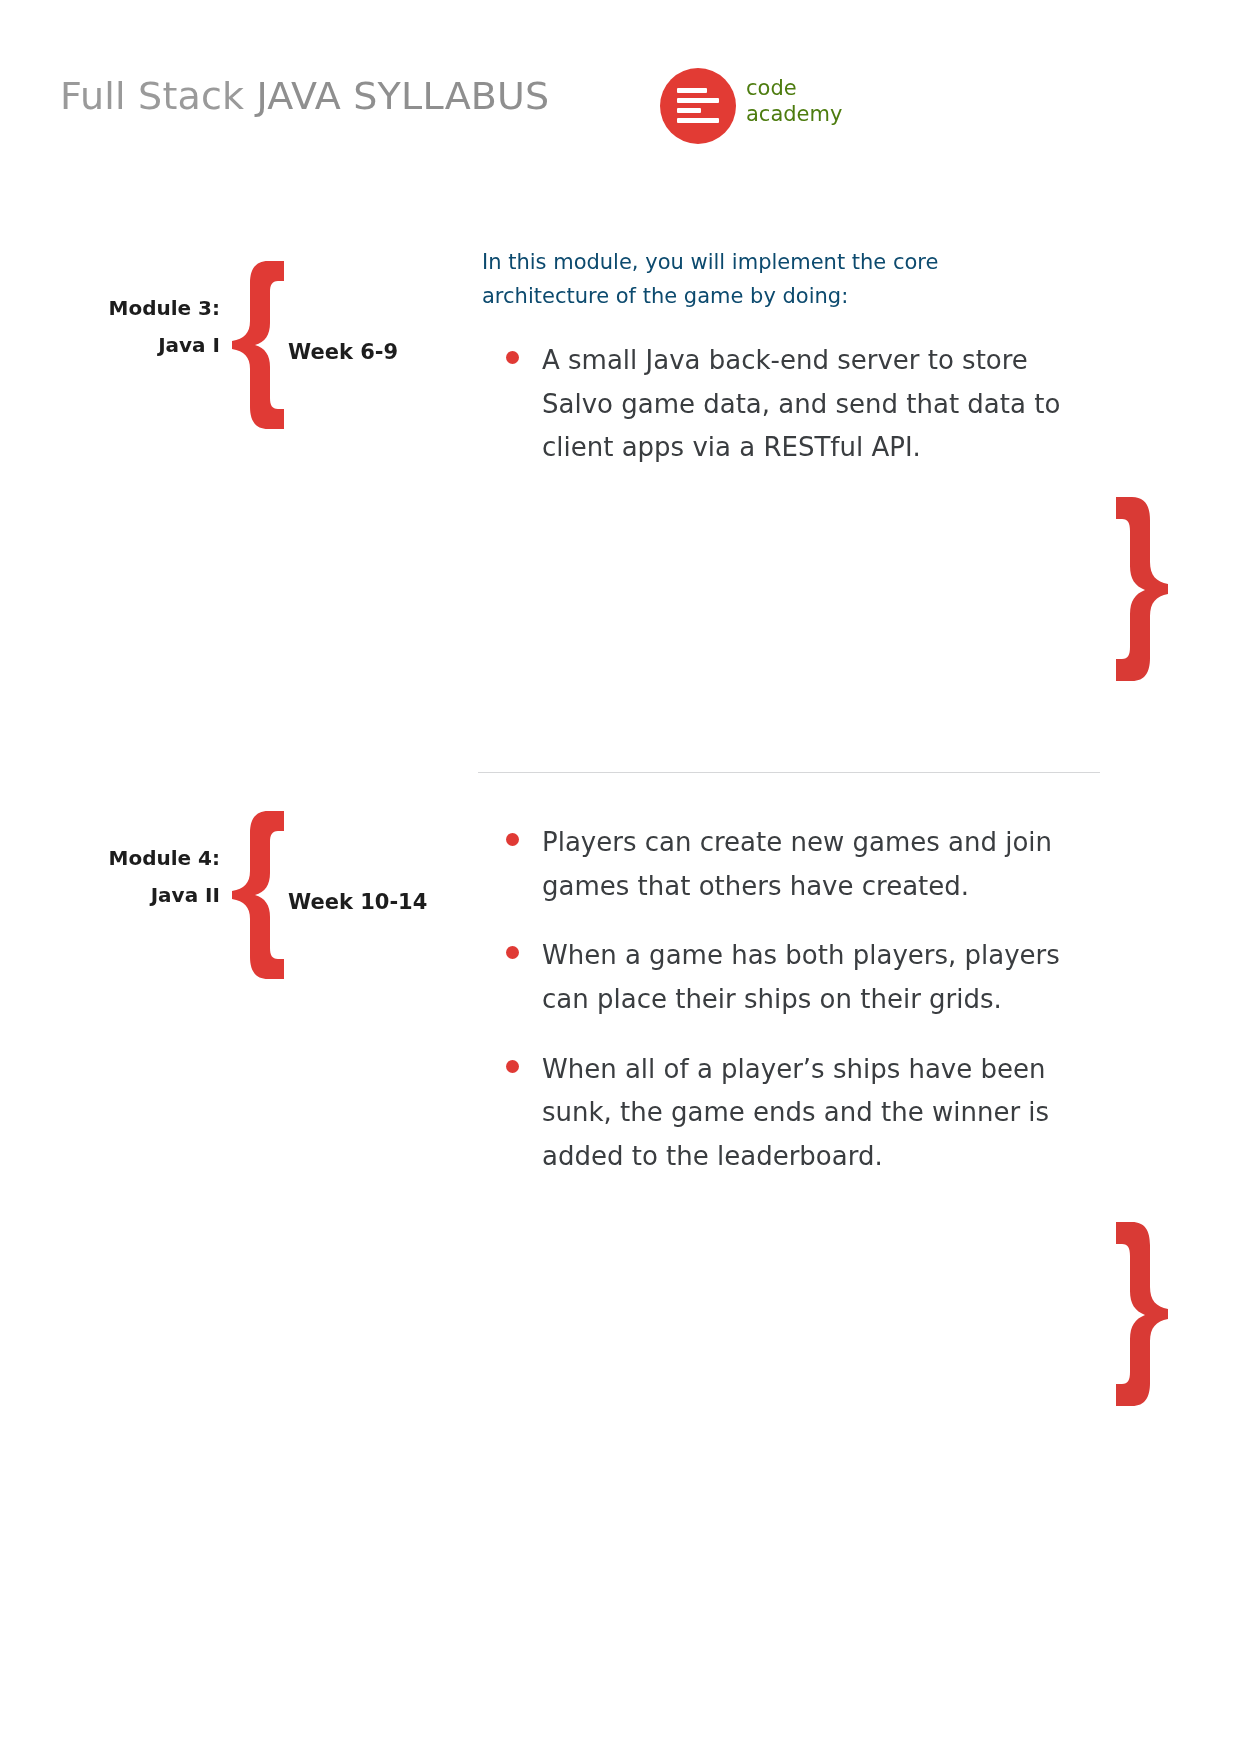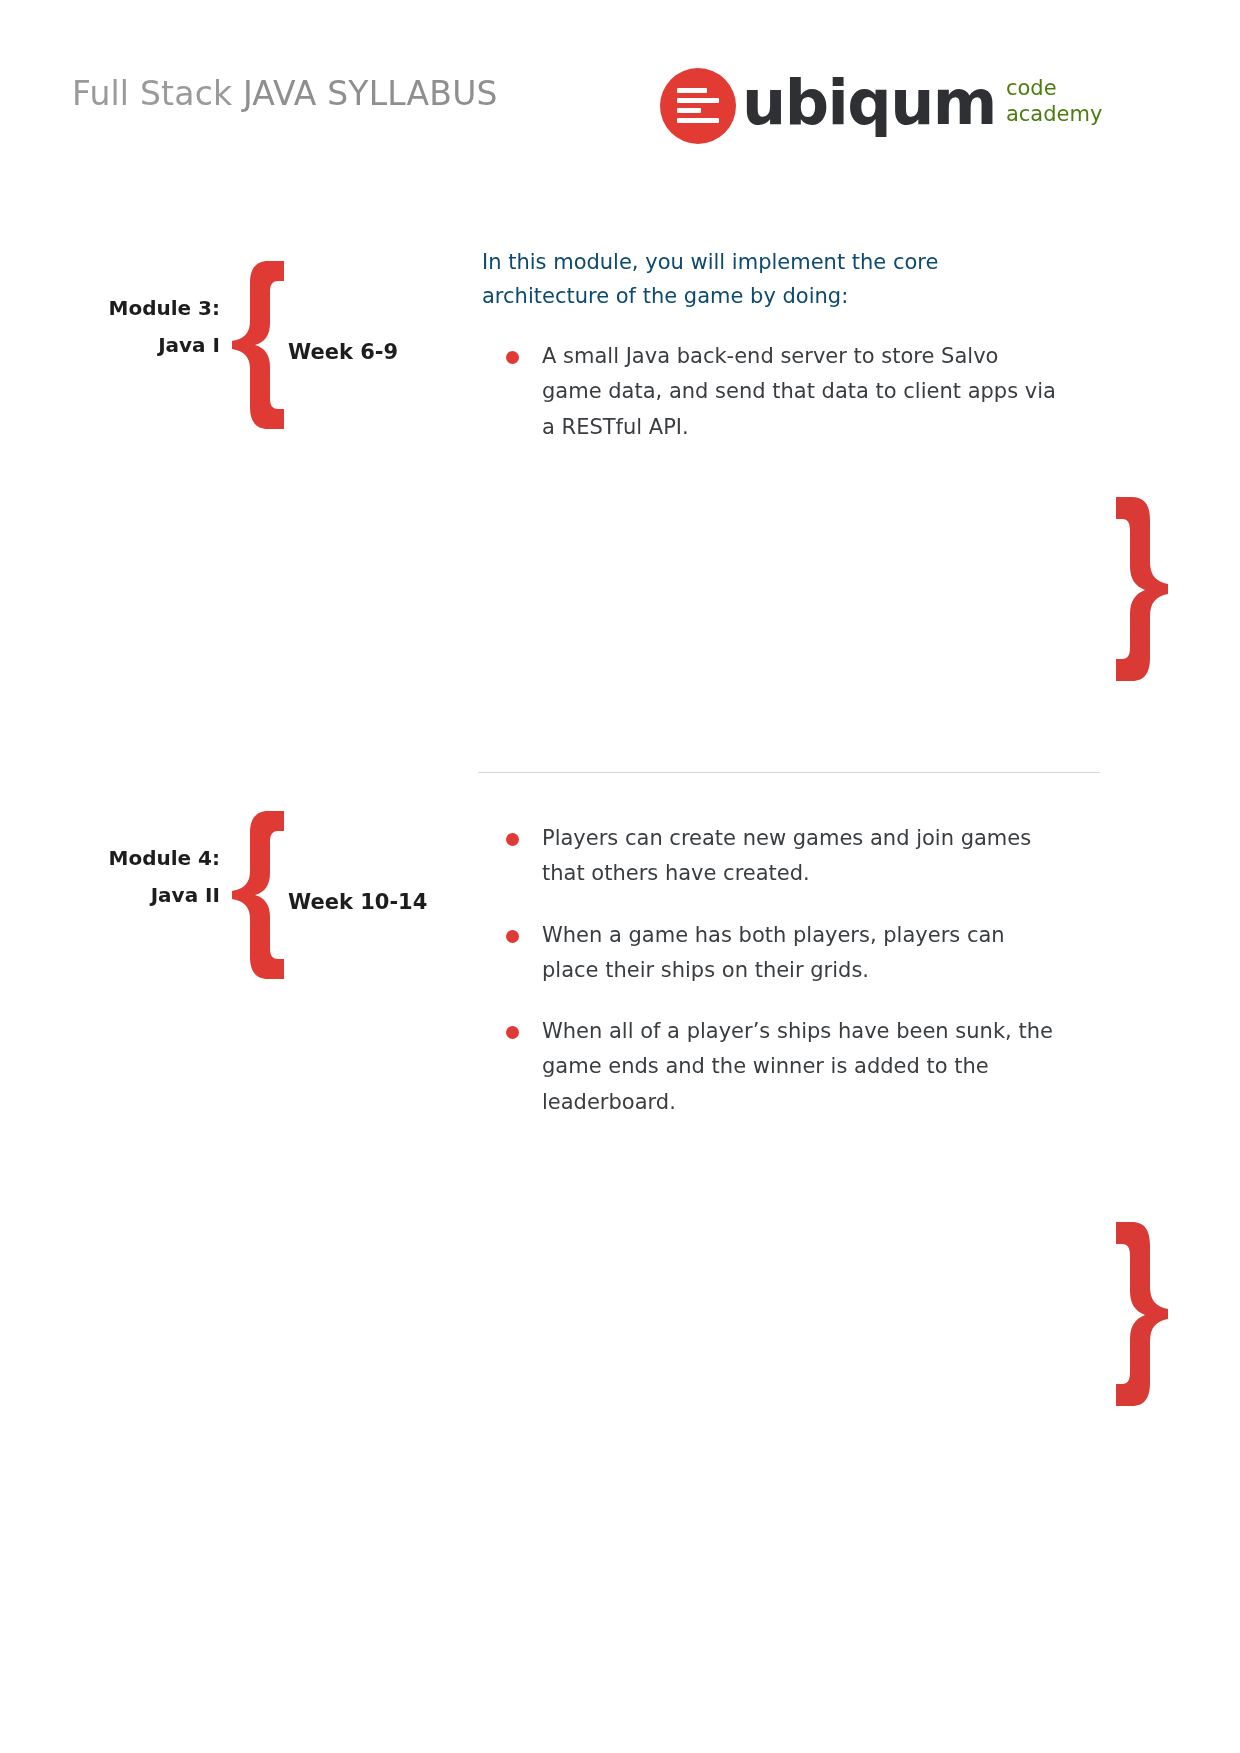--- a/index.html
+++ b/index.html
@@ -27,23 +27,23 @@
   
   .header {
     position: absolute;
     top: 60px;
     left: 0;
     width: 1240px;
     height: 110px;
   }
   .doc-title {
     position: absolute;
-    left: 72px;
+    left: 60px;
     top: 14px;
-    font-size: 33px;
+    font-size: 38px;
     color: #9a9a9a;
     letter-spacing: 0.2px;
     white-space: nowrap;
     font-weight: 400;
   }
   .doc-title .strong {
     color: #8f8f8f;
     font-weight: 400;
   }
 
@@ -151,21 +151,21 @@
   }
 
   ul.bullets {
     list-style: none;
     margin: 0;
     padding: 0;
   }
   ul.bullets li {
     position: relative;
     padding-left: 60px;
-    font-size: 21px;
+    font-size: 26px;
     line-height: 1.68;
     color: #3a3d40;
     margin-top: 26px;
   }
   ul.bullets li .dot {
     position: absolute;
     left: 24px;
     top: 12px;
     width: 13px;
     height: 13px;
@@ -202,21 +202,20 @@
       <span>Full Stack </span><span class="strong">JAVA SYLLABUS</span>
     </div>
 
     <div class="logo">
       <div class="logo-mark">
         <span class="bar b1"></span>
         <span class="bar b2"></span>
         <span class="bar b3"></span>
         <span class="bar b4"></span>
       </div>
-      <div class="logo-word">ubiqum</div>
       <div class="logo-sub">
         <div>code</div>
         <div>academy</div>
       </div>
     </div>
   </div>
 
   <div class="module" id="module-3">
 
     <div class="label-col">

